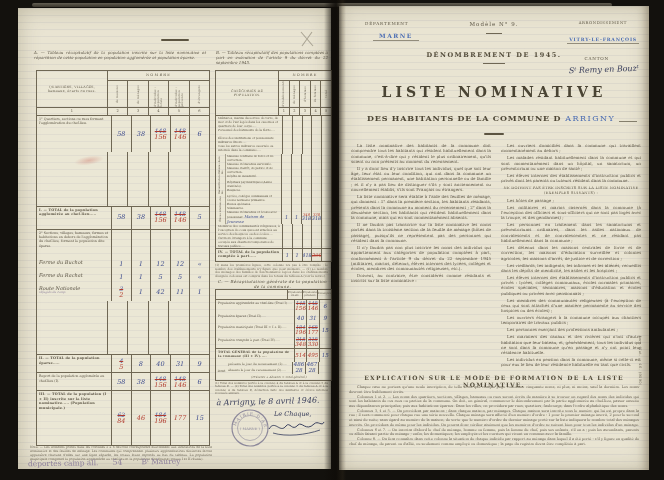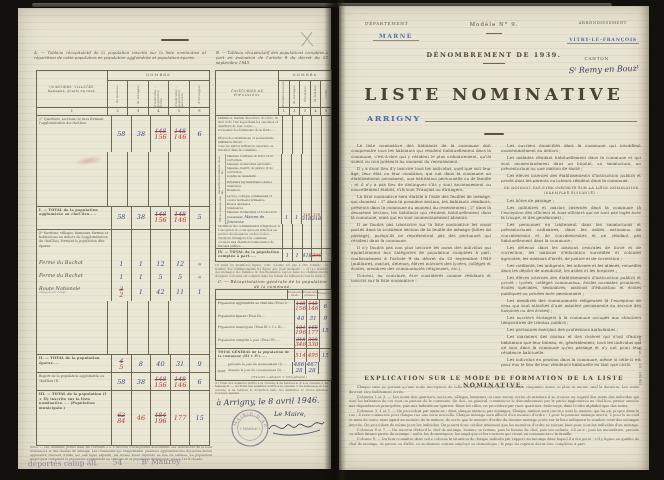--- a/index.html
+++ b/index.html
@@ -125,25 +125,25 @@
       letter-spacing:1px;color:#5c5545;}
   .mrule{position:absolute;left:147px;top:27px;width:16px;height:1px;background:#6f6754;}
   .arr-l{position:absolute;right:22px;top:14px;font-size:3.8px;letter-spacing:.6px;color:#5c5545;}
   .arr-v{position:absolute;right:10px;top:31px;font-size:4.6px;font-weight:bold;letter-spacing:.8px;
       color:#4a6cb3;border-bottom:1px solid rgba(90,84,66,.6);padding:0 2px 1px;}
   .denom{position:absolute;left:0;right:0;top:45px;text-align:center;font-size:6.5px;font-weight:bold;
       letter-spacing:1.5px;color:#544d3b;}
   .drule{position:absolute;left:144px;top:57px;width:22px;height:1px;background:#6f6754;}
   .cant-l{position:absolute;right:40px;top:50px;font-size:4.2px;letter-spacing:.8px;color:#5c5545;}
   .cant-v{position:absolute;right:10px;top:59px;font-size:8px;transform:rotate(-2deg);}
-  .rtitle{position:absolute;left:0;right:0;top:78px;text-align:center;font-size:17px;font-weight:bold;
+  .rtitle{position:absolute;left:0;right:0;top:78px;text-align:center;font-size:14px;font-weight:bold;
       letter-spacing:4px;color:#4a4434;}
   .rsub{position:absolute;left:28px;right:12px;top:107px;display:flex;align-items:flex-end;gap:4px;}
   .rsub .st{font-size:8px;font-weight:bold;letter-spacing:.8px;color:#4e4736;white-space:nowrap;}
-  .rsub .cm{font-size:8px;font-weight:bold;letter-spacing:1.5px;color:#4a6cb3;white-space:nowrap;}
+  .rsub .cm{font-size:8px;font-weight:normal;letter-spacing:1.5px;color:#4a6cb3;white-space:nowrap;}
   .rsub .ul{flex:1;border-bottom:1px solid rgba(90,84,66,.7);height:1px;margin-bottom:1px;}
   .trule{position:absolute;left:145px;top:127px;width:20px;height:2px;background:#5c5441;border-radius:1px;}
   .cols{position:absolute;left:12px;right:8px;top:137px;height:226px;display:flex;gap:10px;overflow:hidden;}
   .col{flex:1;}
   .col p{margin:0 0 1.6px;font-size:4.1px;line-height:1.3;text-align:justify;text-indent:6px;color:#5c5545;}
   .col .rh{font-size:3.6px;text-indent:0;text-align:center;letter-spacing:.3px;margin:3px 0 2px;color:#554e3d;}
   .expl-title{position:absolute;left:0;right:0;top:368px;text-align:center;font-size:6px;font-weight:bold;
       letter-spacing:1.2px;color:#544d3b;}
   .expl{position:absolute;left:10px;right:10px;top:379px;}
   .expl p{margin:0 0 .6px;font-size:3.5px;line-height:1.3;text-align:justify;text-indent:8px;color:#5f584a;}
@@ -708,21 +708,21 @@
         </div>
       </div>
     </div>
   </div>
   <div class="tc-foot">(1) Total des nombres portés à la colonne 4 du tableau A et à la colonne 5 du tableau B. — (2) Total des nombres portés à la colonne 5 du tableau A et à la colonne 4 du tableau B, déduction faite des militaires et élèves internes recensés ailleurs.</div>
 
   <div class="fineprint">Nota. — Les nombres portés dans les colonnes 2 à 6 devront correspondre exactement aux indications de la liste nominative et des feuilles de ménage. Les communes qui comprennent plusieurs agglomérations distinctes feront apparaître chacune d'elles sur une ligne séparée, les totaux étant reportés au bas du tableau. La population municipale comprend la population agglomérée au chef-lieu et la population dite éparse (totaux I et II réunis).</div>
   <div class="purple pre">déportés camp all.      54        Bᵗ Maurey</div>
 
   <div class="attest-date hwd">à Arrigny, le 8 avril 1946.</div>
-  <div class="lemaire hwd">Le Maire,</div>
+  <div class="lemaire hwd">Le Chaque,</div>
   <svg class="sig" width="60" height="22" viewBox="0 0 60 22">
     <path d="M3 13 C9 3,14 18,20 10 C24 5,26 16,32 9 C36 5,40 16,48 8 C52 4,56 11,58 6" stroke="#39405f" fill="none" stroke-width="1"></path>
     <path d="M7 17 C20 21,40 19,54 14" stroke="#39405f" fill="none" stroke-width=".8"></path>
   </svg>
   <svg class="stamp" width="40" height="40" viewBox="0 0 40 40">
     <circle cx="20" cy="20" r="18" fill="none" stroke="#56527a" stroke-width="1.2"></circle>
     <circle cx="20" cy="20" r="12.5" fill="none" stroke="#56527a" stroke-width=".6"></circle>
     <path id="arcp" d="M5.5,22 A14.5,14.5 0 1,1 34.5,22" fill="none"></path>
     <text font-size="4.2" fill="#56527a" letter-spacing="1"><textPath href="#arcp" startOffset="8%">MAIRIE D'ARRIGNY</textPath></text>
     <text x="20" y="22" text-anchor="middle" font-size="3.6" fill="#56527a">( MARNE )</text>
@@ -732,27 +732,28 @@
   </svg>
 </div>
 
 <div class="pg rp">
   <div class="dep-l">DÉPARTEMENT</div>
   <div class="dep-v">MARNE</div>
   <div class="modele">Modèle N° 9.</div>
   <div class="mrule"></div>
   <div class="arr-l">ARRONDISSEMENT</div>
   <div class="arr-v">VITRY-LE-FRANÇOIS</div>
-  <div class="denom">DÉNOMBREMENT DE 1939.</div>
+  <div class="denom">DÉNOMBREMENT DE 1945.</div>
   <div class="drule"></div>
   <div class="cant-l">CANTON</div>
   <div class="cant-v hwd">Sᵗ Remy en Bouzᵗ</div>
 
   <div class="rtitle">LISTE NOMINATIVE</div>
   <div class="rsub">
+    <span class="st">DES HABITANTS DE LA COMMUNE D</span>
     <span class="cm">ARRIGNY</span>
     <span class="ul"></span>
   </div>
   <div class="trule"></div>
 
   <div class="cols">
     <div class="col">
       <p>La liste nominative des habitants de la commune doit comprendre tous les habitants qui résident habituellement dans la commune, c'est-à-dire qui y résident le plus ordinairement, qu'ils soient ou non présents au moment du recensement.</p>
       <p>Il y a donc lieu d'y inscrire tous les individus, quel que soit leur âge, leur état ou leur condition, qui ont dans la commune un établissement permanent, une habitation personnelle ou de famille ; et il n'y a pas lieu de distinguer s'ils y sont anciennement ou nouvellement établis, s'ils sont Français ou étrangers.</p>
       <p>La liste nominative sera établie à l'aide des feuilles de ménage, qui donnent : 1° dans la première section, les habitants résidants, présents dans la commune au moment du recensement ; 2° dans la deuxième section, les habitants qui résident habituellement dans la commune, mais qui en sont momentanément absents.</p>

